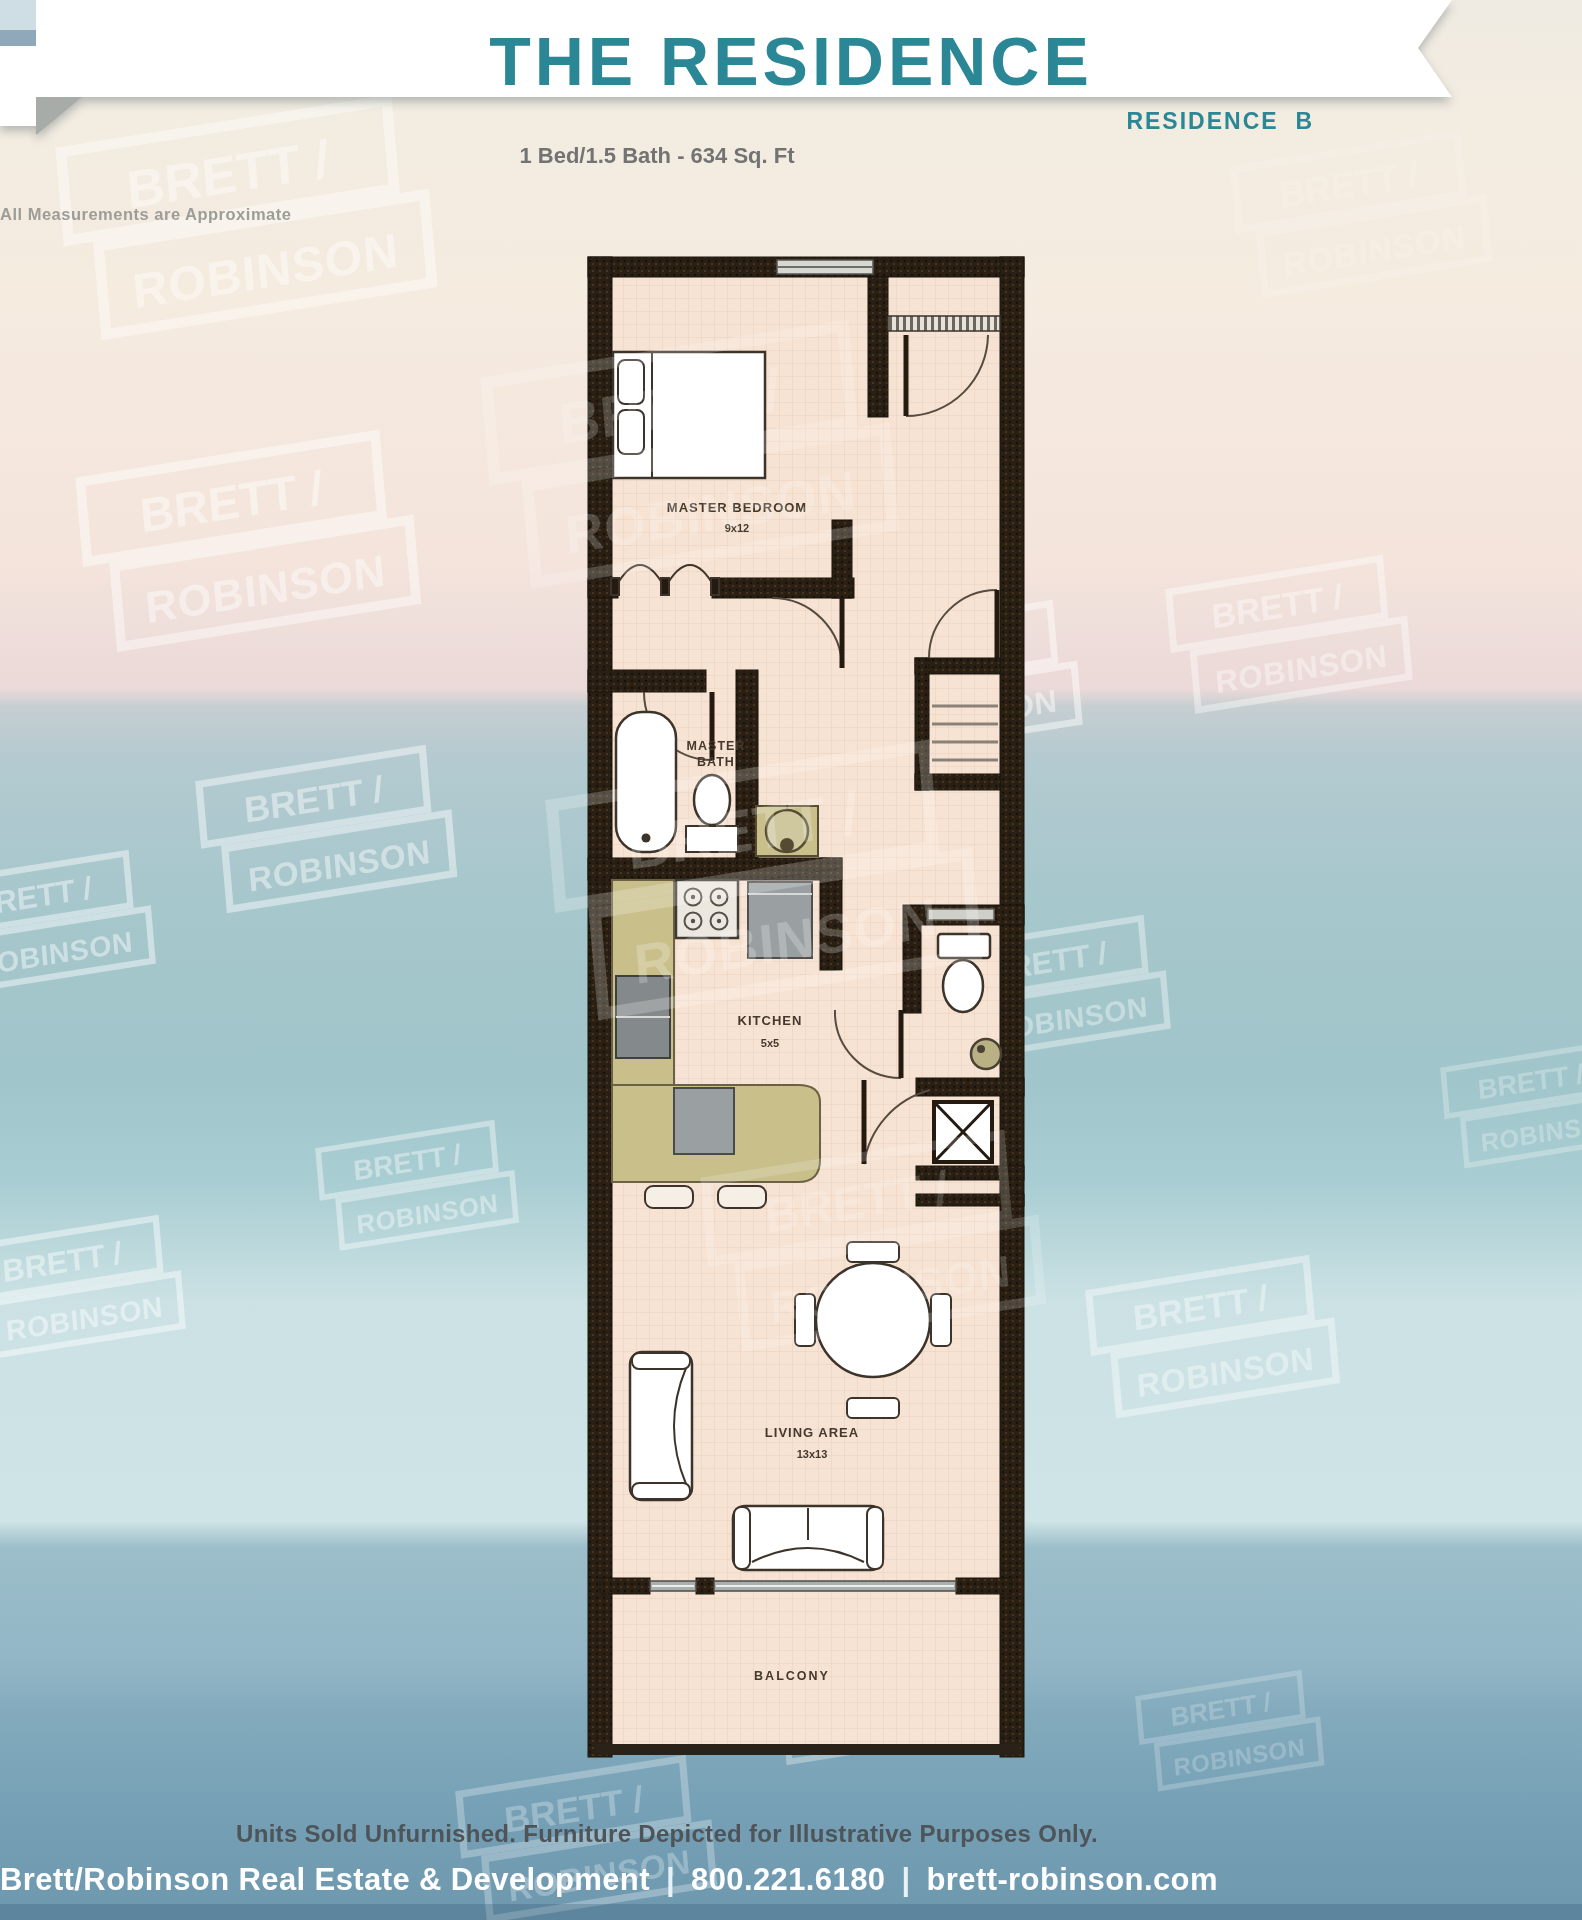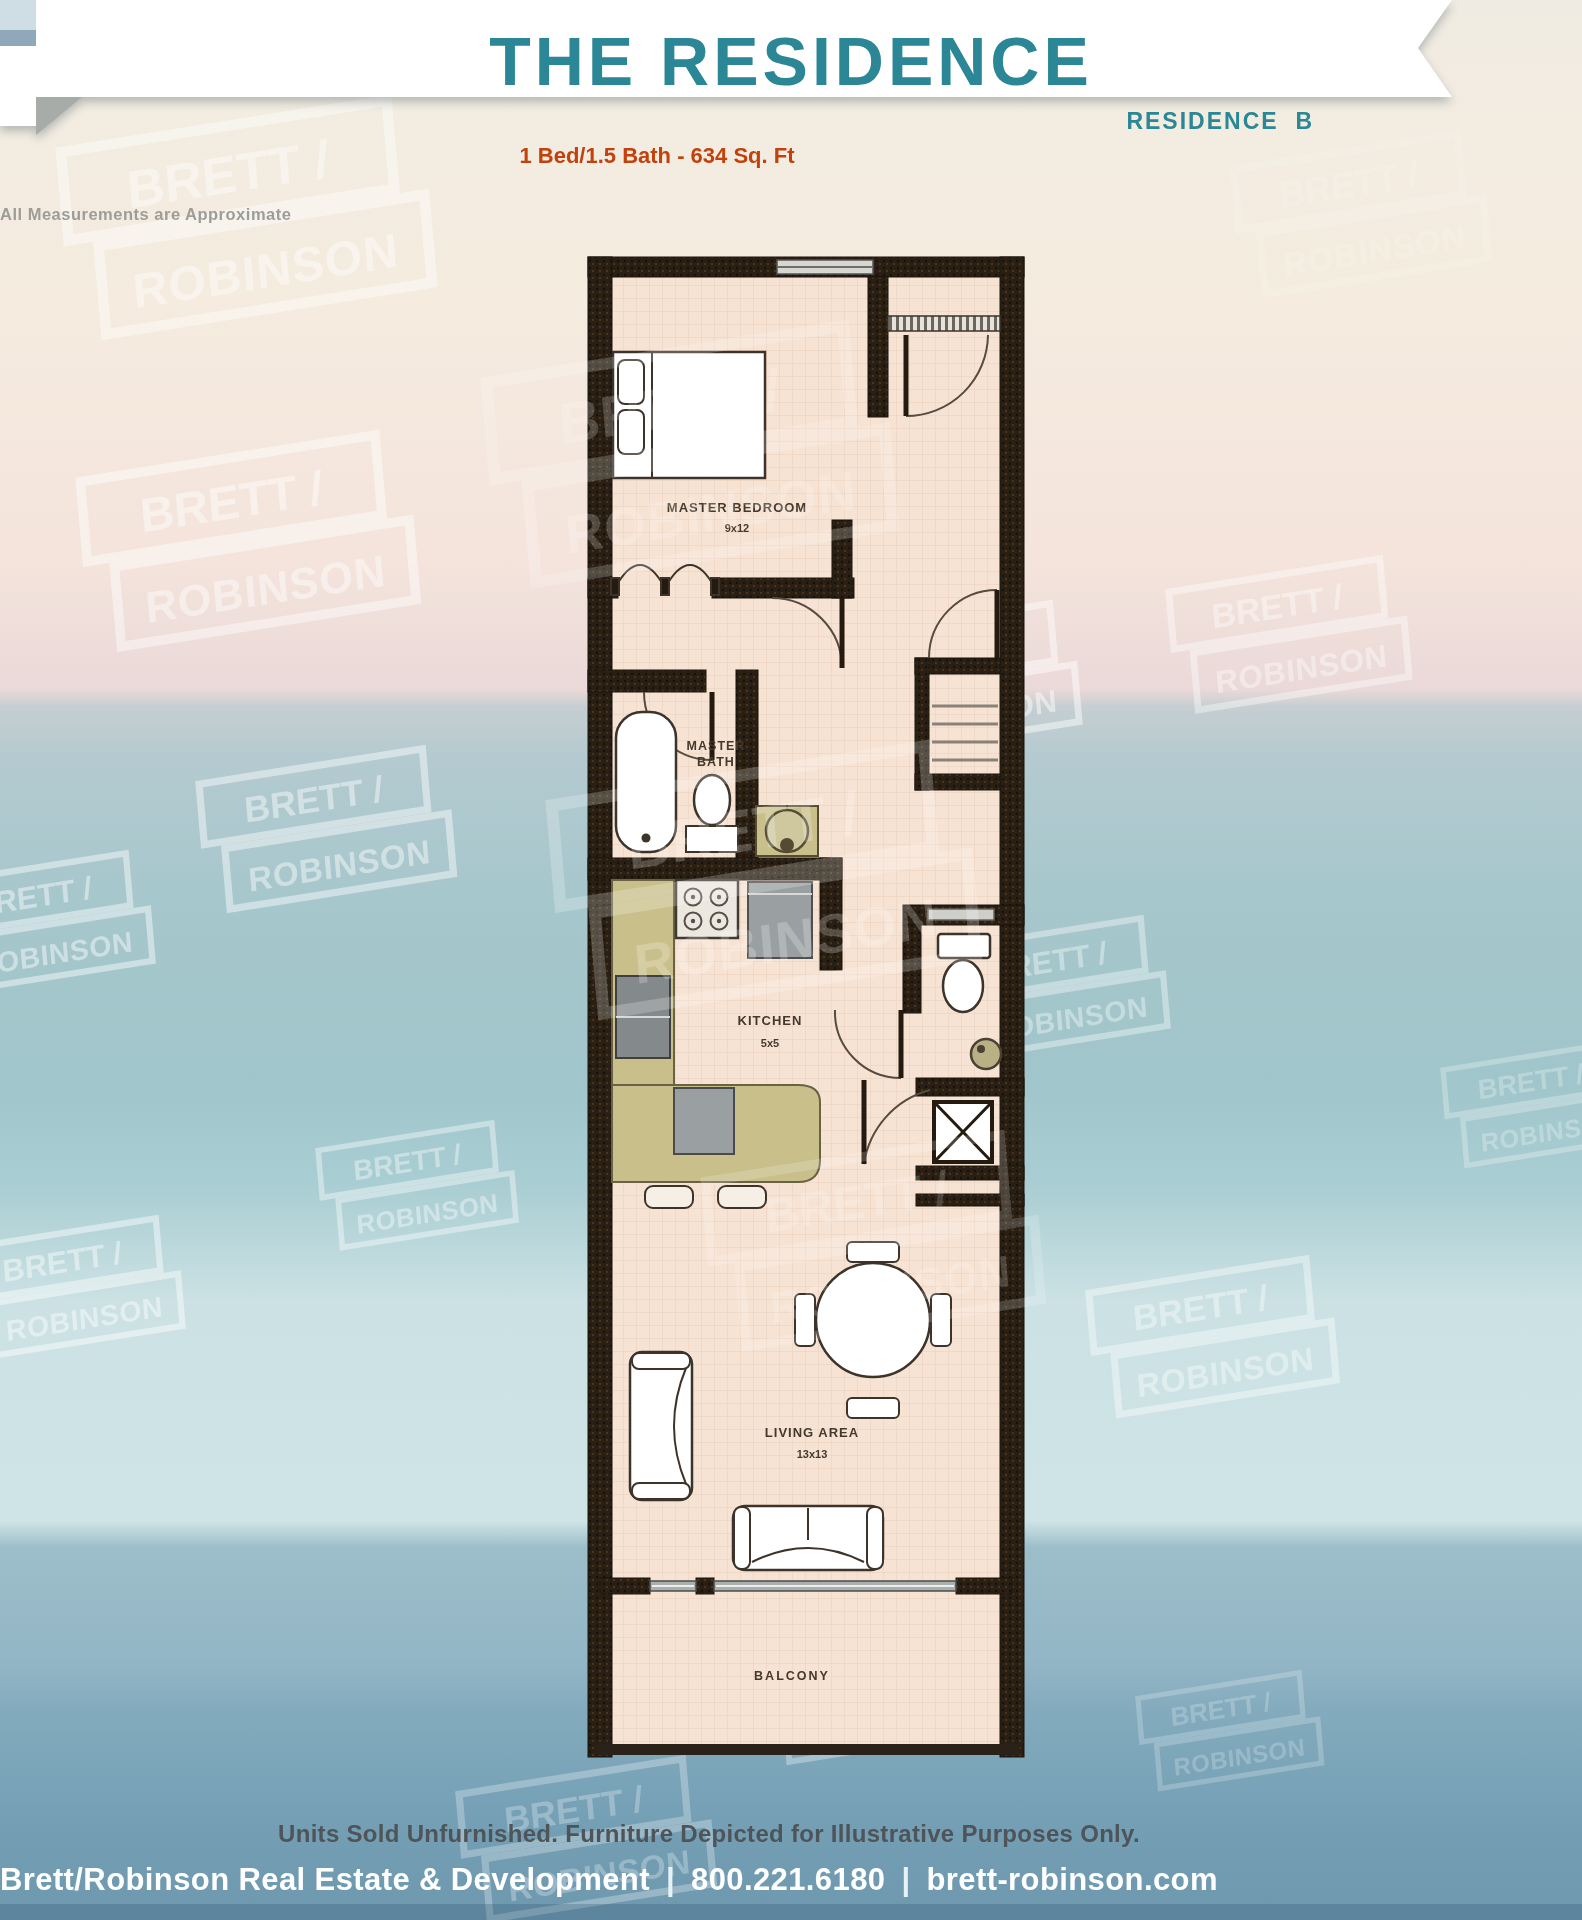--- a/index.html
+++ b/index.html
@@ -17,26 +17,26 @@
   
   .banner-wrap{position:absolute;left:0;top:0;width:1582px;height:140px;
     filter:drop-shadow(0 5px 5px rgba(90,104,110,.40));}
   .banner{position:absolute;left:0;top:0;width:1582px;height:140px;}
   .banner-title{position:absolute;left:0;top:14px;width:1582px;text-align:center;
     font-size:68px;font-weight:bold;letter-spacing:4px;margin-top:8px;}
   
   .sub-residence{position:absolute;left:0;top:108px;width:1314px;text-align:right;
     font-size:23px;font-weight:bold;letter-spacing:2px;white-space:pre;}
   .sub-specs{position:absolute;left:0;top:143px;width:1314px;text-align:center;
-    font-size:22px;font-weight:bold;color:#c2410c;}
+    font-size:22px;font-weight:bold;color:#737373;}
   .sub-note{position:absolute;left:0;top:205px;width:1314px;text-align:left;
     font-size:16.5px;font-weight:bold;color:#9d9d98;letter-spacing:.5px;}
   
   .footer-disclaimer{position:absolute;left:0;top:1820px;width:1334px;text-align:center;
-    font-size:24px;font-weight:bold;color:#4e5458;letter-spacing:.3px;padding-left:42px;}
+    font-size:24px;font-weight:bold;color:#4e5458;letter-spacing:.3px;}
   .footer-company{position:absolute;left:0;top:1862px;width:1582px;text-align:left;
     font-size:31px;font-weight:bold;color:#ffffff;letter-spacing:.4px;}
   .footer-company .sep{padding:0 16px;color:#e8f1f5;}
   .bottom-strip{position:absolute;left:0;top:1904px;width:1582px;height:16px;
     background:rgba(46,86,114,.28);}
   svg text{font-family:"Liberation Sans", sans-serif;}
   .plan-label{fill:#44392c;font-weight:bold;}
 </style>
 </head>
 <body>

